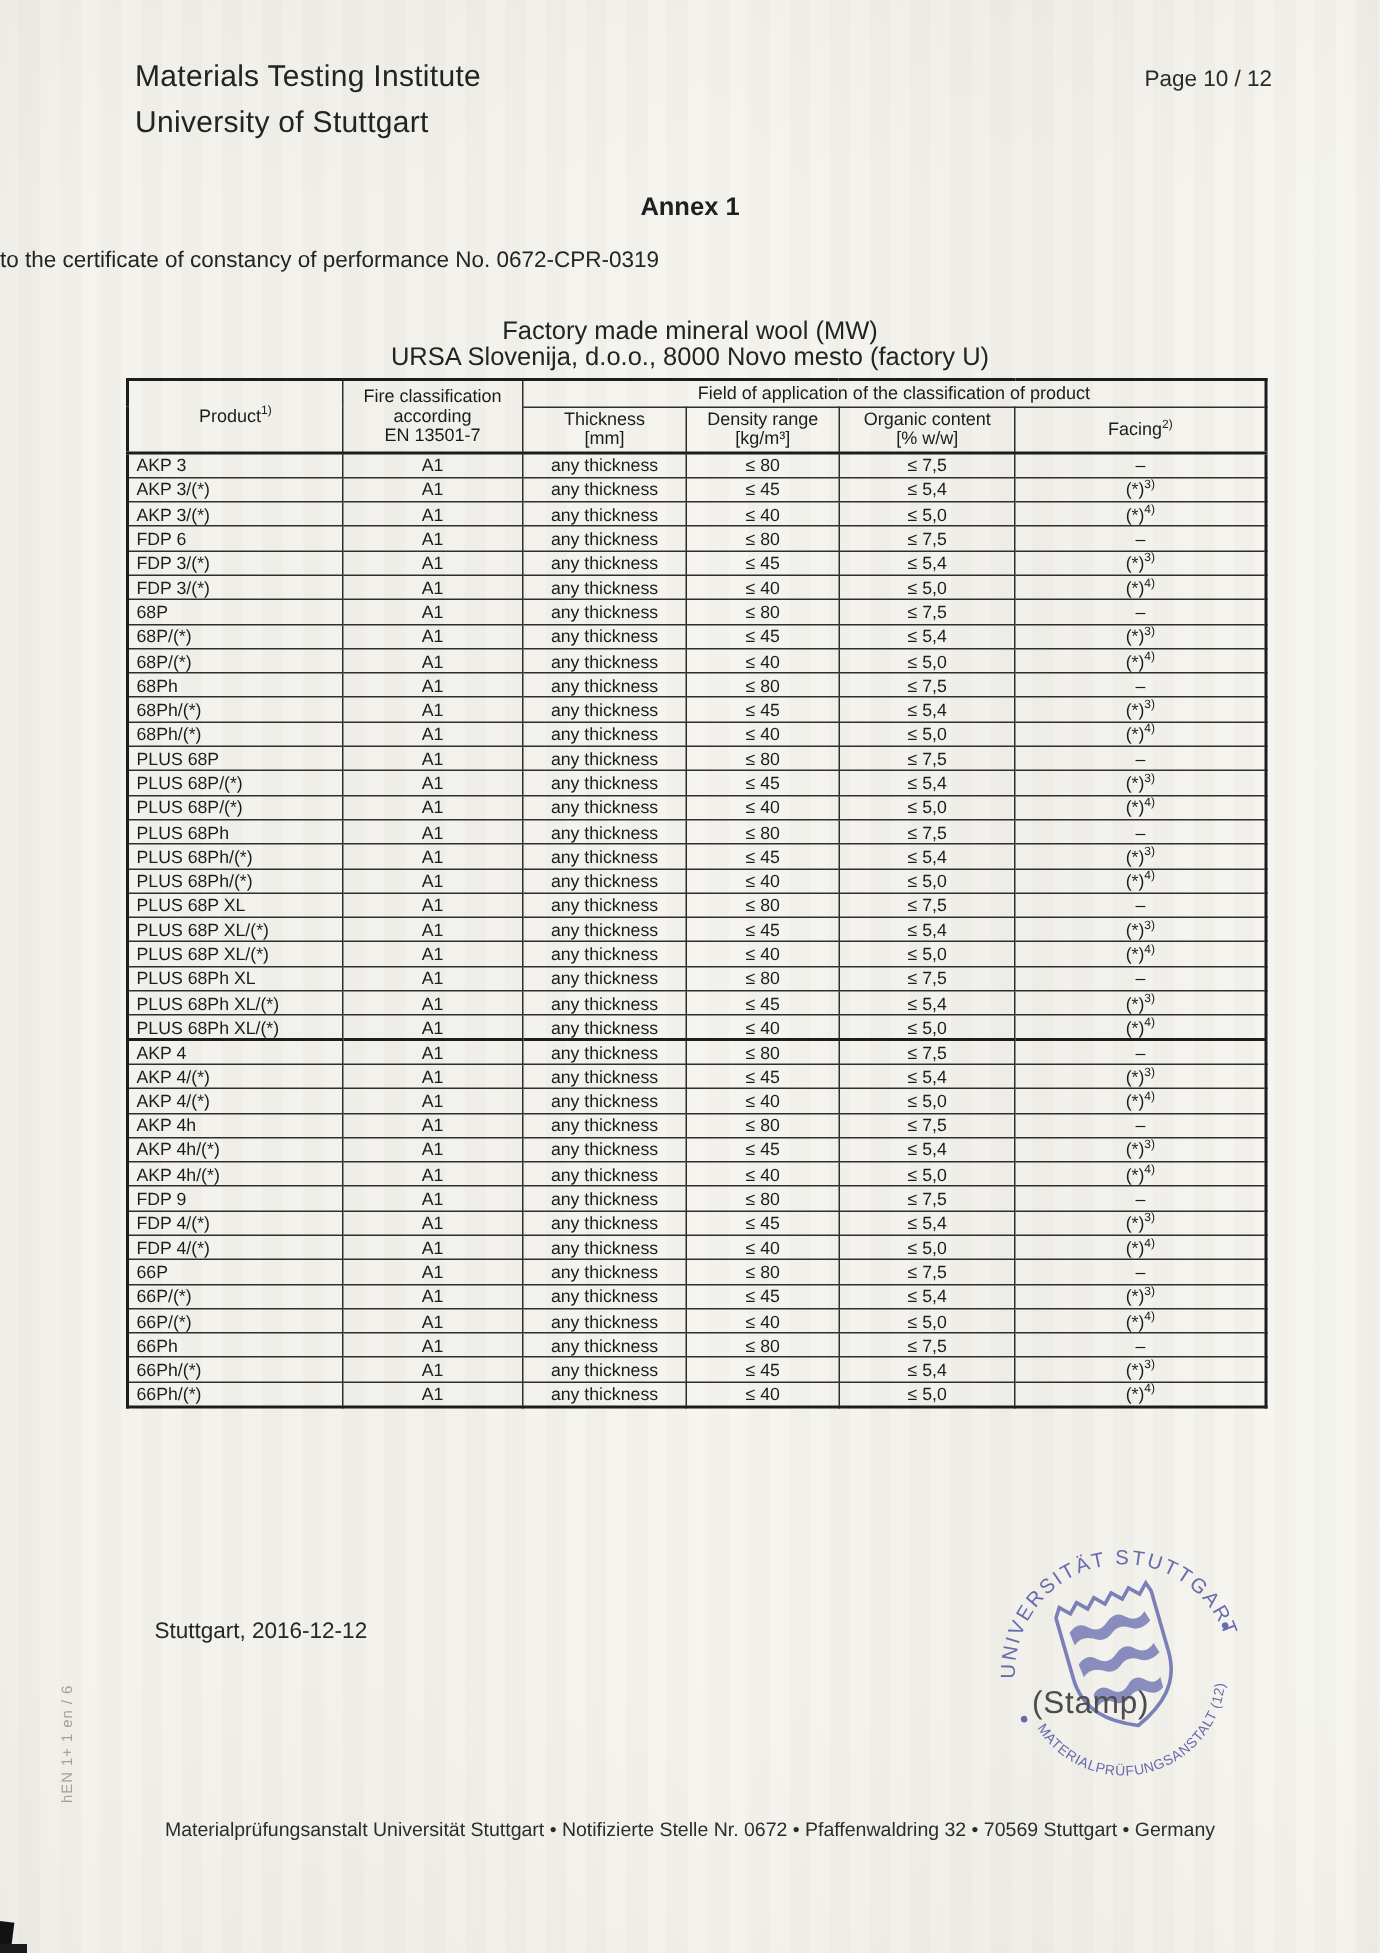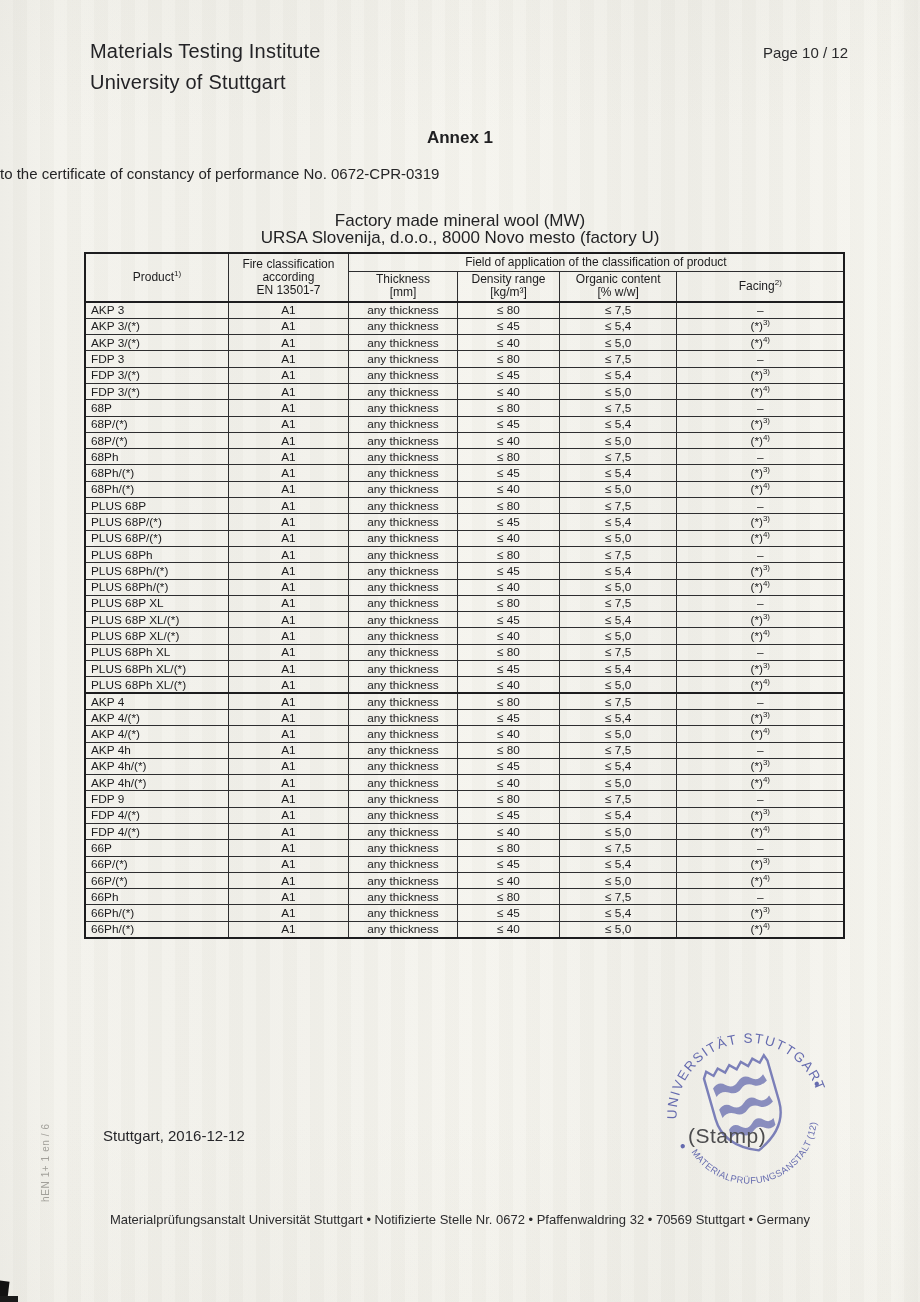--- a/index.html
+++ b/index.html
@@ -33,21 +33,21 @@
   thead th { font-size:12px; line-height:13px; text-align:center; vertical-align:middle; }
   thead tr.hrow1 th { height:18px; }
   thead tr.hrow2 th { height:31px; }
   thead { border-bottom:2px solid #1d1d1f; }
   .preline { white-space:pre-line; }
   tbody td { font-size:11.8px; height:16.3px; line-height:14px; text-align:center; padding:0 5px; vertical-align:middle; }
   tbody td.left { text-align:left; }
   sup { font-size:8px; line-height:0; vertical-align:super; letter-spacing:0; }
   tr.group-start td { border-top:2.5px solid #1d1d1f; }
 
-  .date-line { position:absolute; left:103px; top:1079px; font-size:15px; color:#26262a;margin-top:48px; }
+  .date-line { position:absolute; left:103px; top:1079px; font-size:15px; color:#26262a; }
 
   .stamp { position:absolute; left:652px; top:1012px; width:190px; height:195px; opacity:0.92; }
   .stamp-overlay { position:absolute; left:688px; top:1124px; font-size:21px; color:#4c4c4e; letter-spacing:0.5px; }
 
   .side-note { position:absolute; left:40px; top:1202px; width:116px; font-size:10px; color:#a2a09a; letter-spacing:0.6px; transform:rotate(-90deg); transform-origin:top left; white-space:nowrap; }
 
   .address-line { position:absolute; left:0; top:1212px; width:100%; text-align:center; font-size:13px; color:#2c2c2e; }
 
   .corner-artifact { position:absolute; left:-3px; top:1281px; width:11px; height:26px; background:#121212; transform:rotate(7deg); }
   .corner-artifact2 { position:absolute; left:0px; top:1296px; width:18px; height:6px; background:#1a1a1a; }
@@ -118,21 +118,21 @@
           </tr>
           <tr>
             <td class="left"><span>AKP 3/(*)</span></td>
             <td><span>A1</span></td>
             <td><span>any thickness</span></td>
             <td><span>≤ 40</span></td>
             <td><span>≤ 5,0</span></td>
             <td><span>(*)</span><sup>4)</sup></td>
           </tr>
           <tr>
-            <td class="left"><span>FDP 3</span></td>
+            <td class="left"><span>FDP 6</span></td>
             <td><span>A1</span></td>
             <td><span>any thickness</span></td>
             <td><span>≤ 80</span></td>
             <td><span>≤ 7,5</span></td>
             <td><span>–</span></td>
           </tr>
           <tr>
             <td class="left"><span>FDP 3/(*)</span></td>
             <td><span>A1</span></td>
             <td><span>any thickness</span></td>

